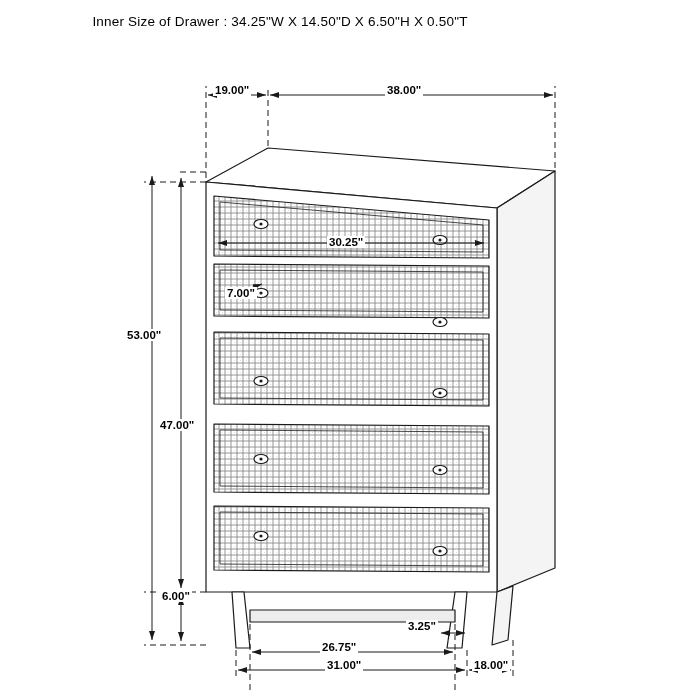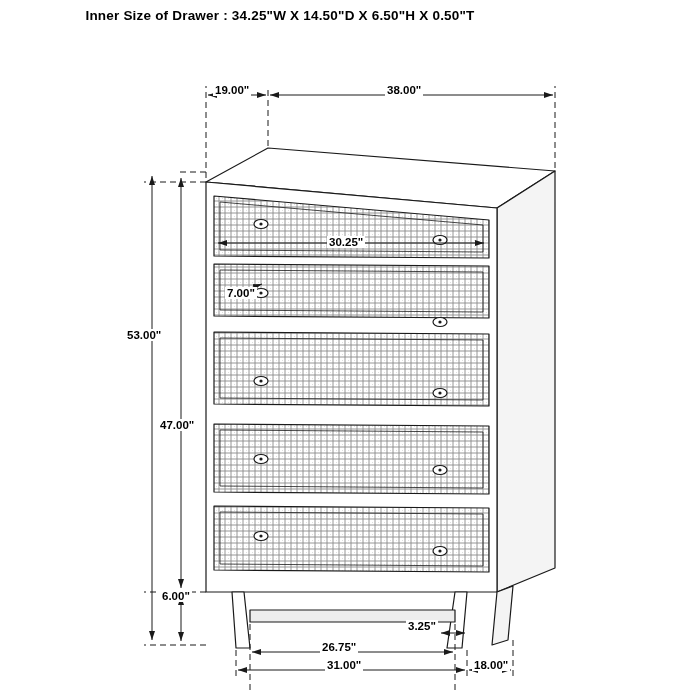--- a/index.html
+++ b/index.html
@@ -5,23 +5,23 @@
   html,body{margin:0;padding:0;}
   body{
     width:700px;height:700px;
     background:#ffffff;
     font-family:"Liberation Sans", sans-serif;
     color:#000;
     overflow:hidden;
   }
   #stage{position:relative;width:700px;height:700px;}
   .title{
-    position:absolute;top:8px;left:0;width:560px;
+    position:absolute;top:14px;left:0;width:560px;
     text-align:center;
-    font-size:13.5px;font-weight:bold;letter-spacing:.2px;
+    font-size:13.5px;font-weight:normal;letter-spacing:.2px;
   }
   svg{position:absolute;top:0;left:0;width:700px;height:700px;}
   .dimlbl{
     position:absolute;
     font-size:11.5px;font-weight:bold;
     background:#fff;
     padding:0 2px;
     white-space:nowrap;
   }
 </style>

